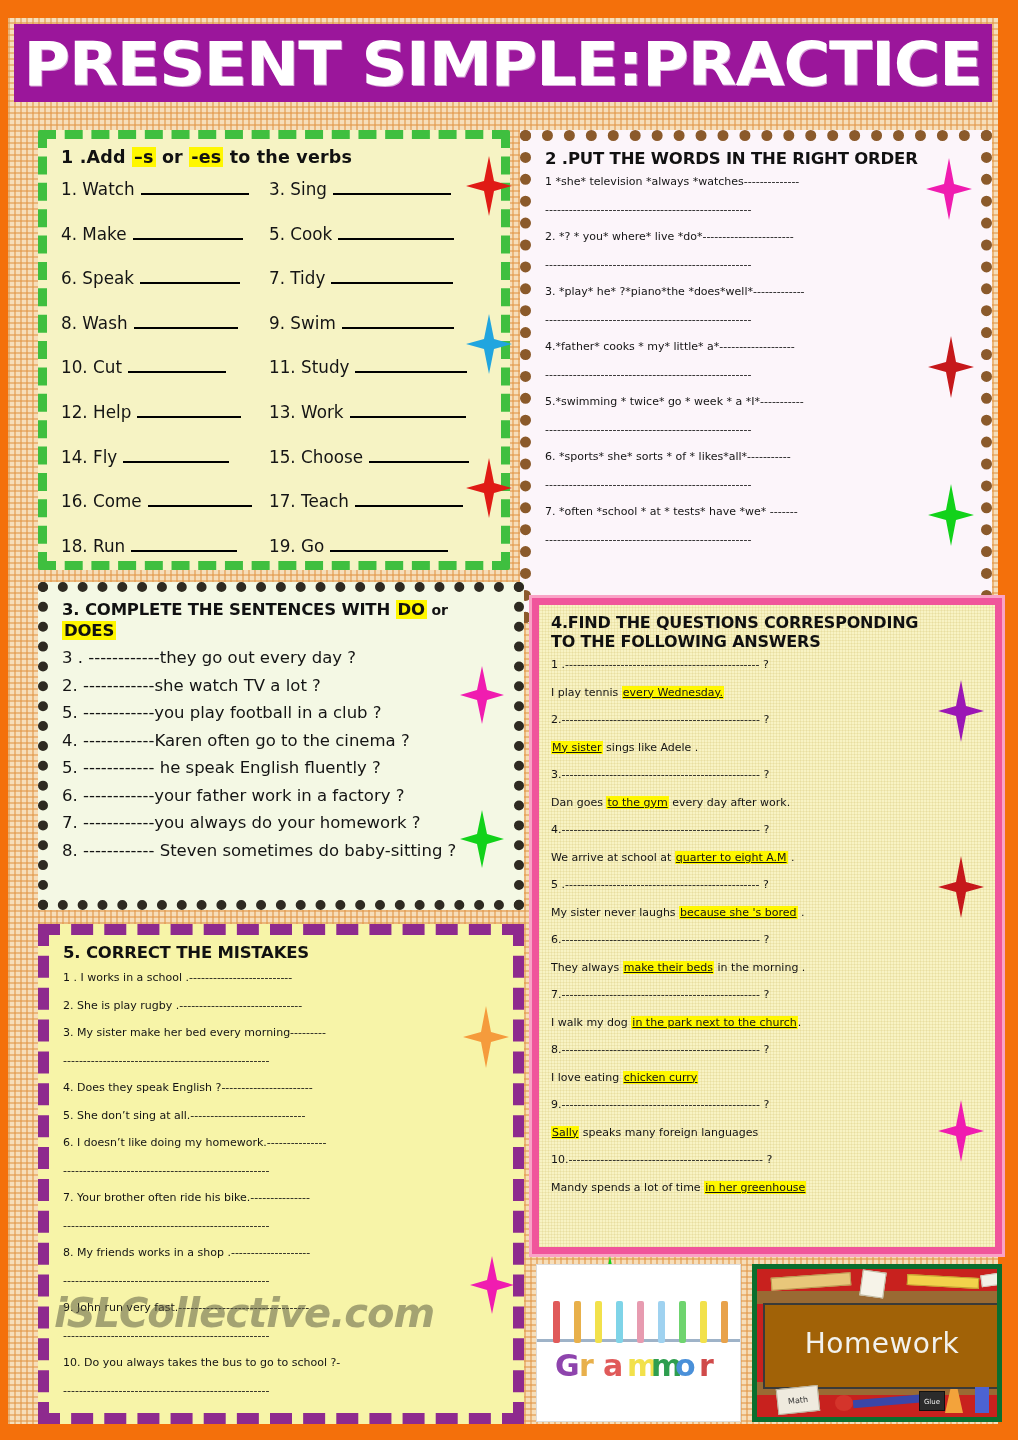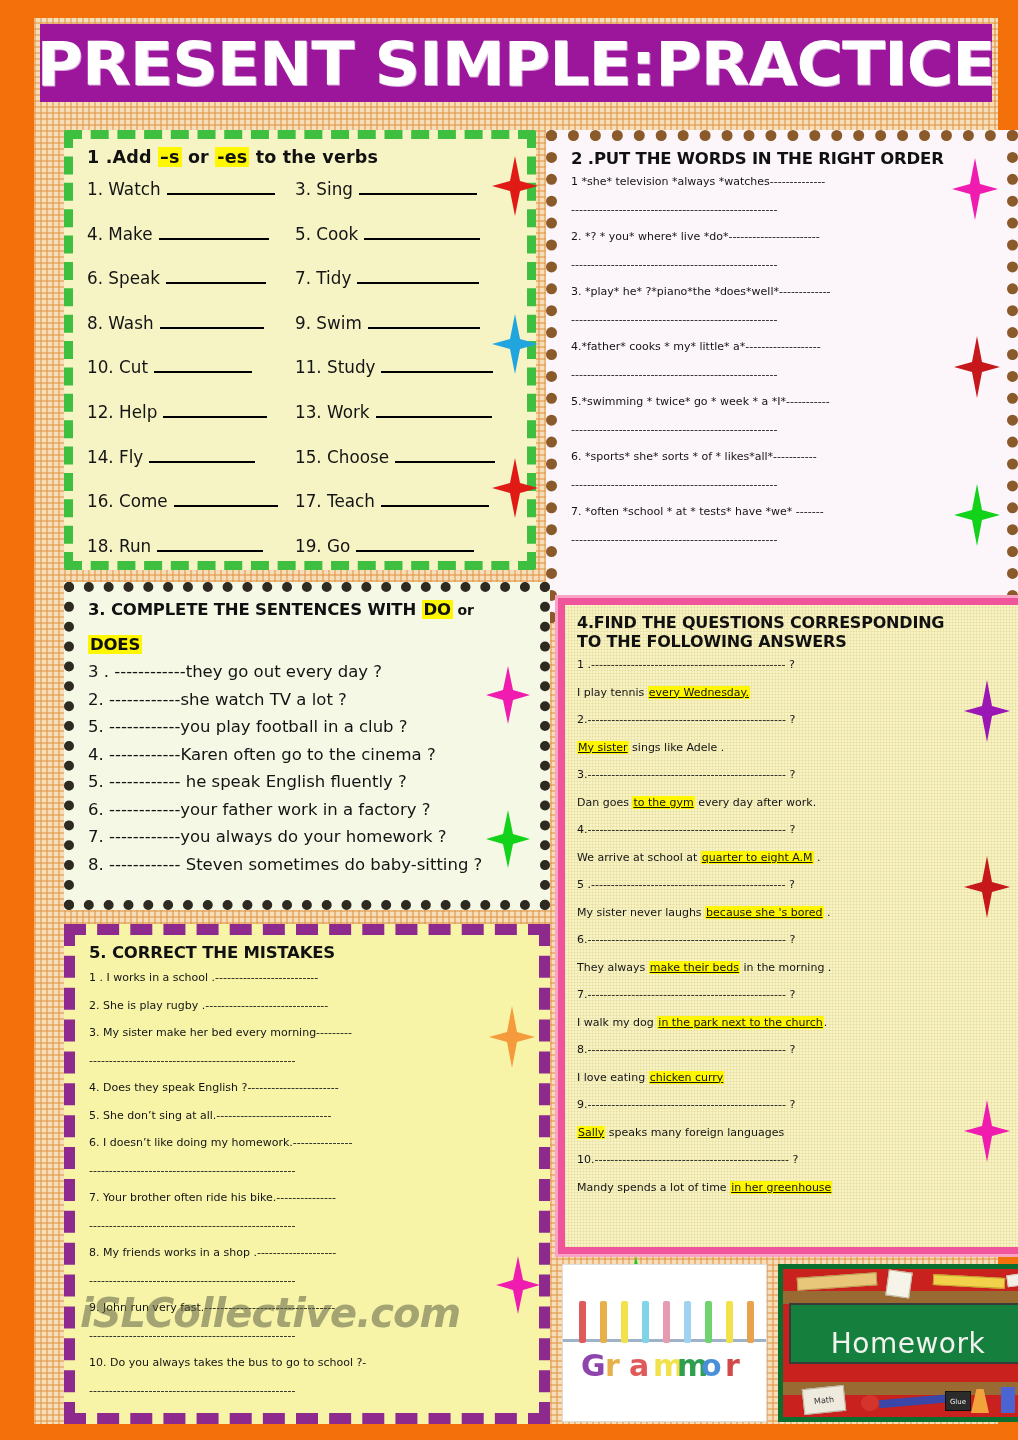--- a/index.html
+++ b/index.html
@@ -12,21 +12,21 @@
     overflow: hidden;
   }
 
   
   .page {
     position: absolute;
     left: 0; top: 0;
     width: 1018px;
     height: 1440px;
     background: #F4700B;
-    padding: 18px 20px 16px 34px;
+    padding: 18px 20px 16px 8px;
   }
 
   .sheet {
     position: relative;
     width: 100%;
     height: 100%;
     background-color: #F6DEBA;
     background-image:
       repeating-linear-gradient(0deg, rgba(225,150,70,.55) 0 2px, transparent 2px 6px),
       repeating-linear-gradient(90deg, rgba(225,150,70,.55) 0 2px, transparent 2px 6px);
@@ -202,22 +202,22 @@
     position: absolute;
     left: 744px; top: 1246px;
     width: 250px; height: 158px;
     background: #C8211E;
     border: 5px solid #0A6E2E;
     overflow: hidden;
   }
   .chalkboard {
     position: absolute;
     left: 6px; top: 34px;
-    width: 238px; height: 61px;
-    background: #15803d;
+    width: 238px; height: 86px;
+    background: #a16207;
     border: 2px solid #3a3a38;
   }
   .hw-text {
     position: absolute;
     left: 0; top: 22px;
     width: 100%;
     text-align: center;
     color: #f2f2ee;
     font-family: "DejaVu Sans", sans-serif;
     font-size: 28px;
@@ -384,21 +384,21 @@
             <div class="line sm">----------------------------------------------------</div>
           </div>
       </div>
     </div>
 
     <div class="box" id="box3">
       <div class="box-inner">
         <div class="hdr2">
           <span>3. COMPLETE THE SENTENCES WITH </span><span class="hl">DO</span><span style="font-size:14px"> or</span>
         </div>
-        <div class="hdr2" style="margin-top:16px">
+        <div class="hdr2" style="margin-top:2px">
           <span class="hl">DOES</span>
         </div>
         <div id="ex3list" style="margin-top:4px">
             <div class="line">3 . ------------they go out every day ?</div>
             <div class="line">2. ------------she watch TV a lot ?</div>
             <div class="line">5. ------------you play football in a club ?</div>
             <div class="line">4. ------------Karen often go to the cinema ?</div>
             <div class="line">5. ------------ he speak English fluently ?</div>
             <div class="line">6. ------------your father work in a factory ?</div>
             <div class="line">7. ------------you always do your homework ?</div>

